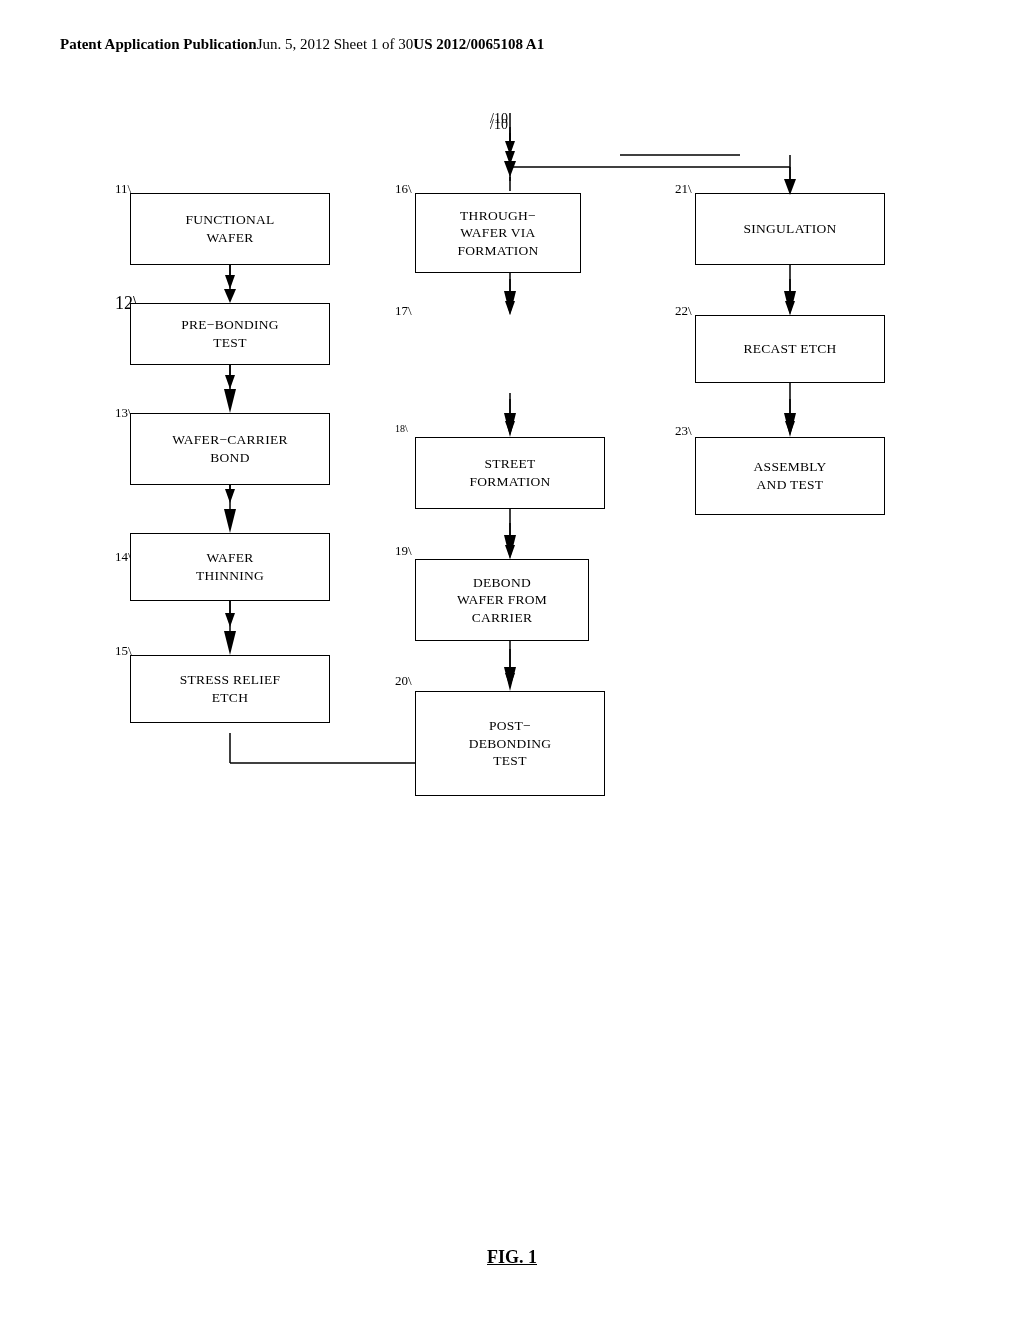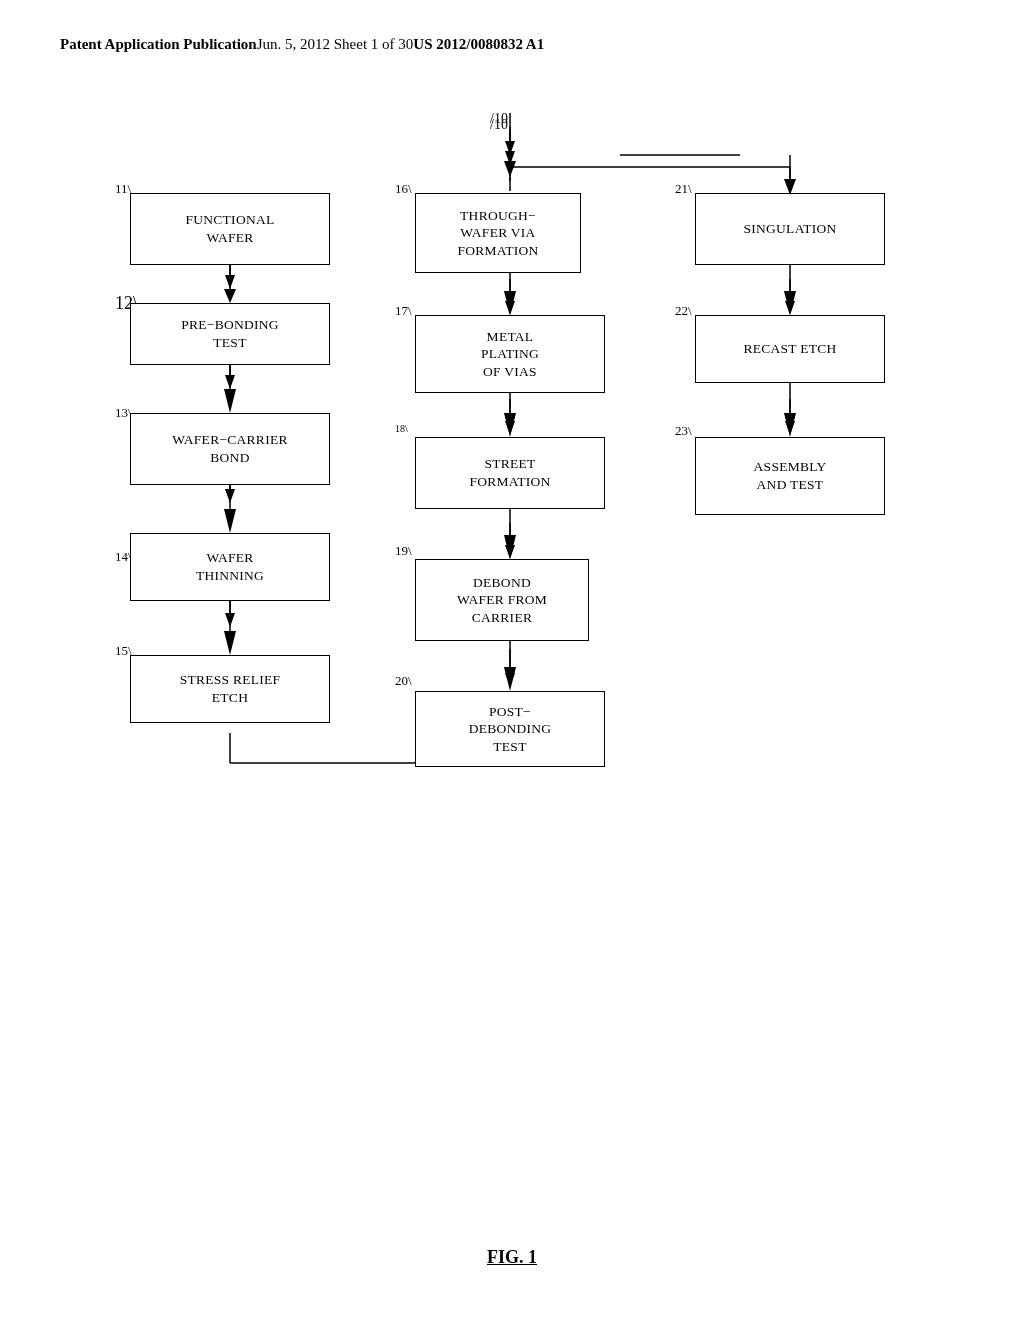--- a/index.html
+++ b/index.html
@@ -77,21 +77,21 @@
       text-decoration: underline;
       text-align: center;
     }
   </style>
 </head>
 <body>
 
 <div class="header">
   <div class="header-left">Patent Application Publication</div>
   <div class="header-center">Jun. 5, 2012   Sheet 1 of 30</div>
-  <div class="header-right">US 2012/0080832 A1</div>
+  <div class="header-right">US 2012/0065108 A1</div>
 </div>
 
 <div class="diagram-area">
 
   <div style="position:absolute; left:490px; top:28px; font-size:14px;">
     /10
   </div>
 
   <svg class="svg-overlay">
 
@@ -178,33 +178,30 @@
   </div>
 
   <div class="flow-box" style="left:130px; top:572px; width:200px; height:68px;">
     <span>STRESS RELIEF<br>ETCH</span>
   </div>
 
   <div class="flow-box" style="left:415px; top:110px; width:166px; height:80px;">
     <span>THROUGH−<br>WAFER VIA<br>FORMATION</span>
   </div>
 
-  <div class="flow-box" style="left:415px; top:232px; width:190px; height:78px;">
-    <span>METAL<br>PLATING<br>OF VIAS</span>
-  </div>
 
   <div class="flow-box" style="left:415px; top:354px; width:190px; height:72px;">
     <span>STREET<br>FORMATION</span>
   </div>
 
   <div class="flow-box" style="left:415px; top:476px; width:174px; height:82px;">
     <span>DEBOND<br>WAFER FROM<br>CARRIER</span>
   </div>
 
-  <div class="flow-box" style="left:415px; top:608px; width:190px; height:76px;">
+  <div class="flow-box" style="left:415px; top:608px; width:190px; height:105px;">
     <span>POST−<br>DEBONDING<br>TEST</span>
   </div>
 
   <div class="flow-box" style="left:695px; top:110px; width:190px; height:72px;">
     <span>SINGULATION</span>
   </div>
 
   <div class="flow-box" style="left:695px; top:232px; width:190px; height:68px;">
     <span>RECAST ETCH</span>
   </div>

